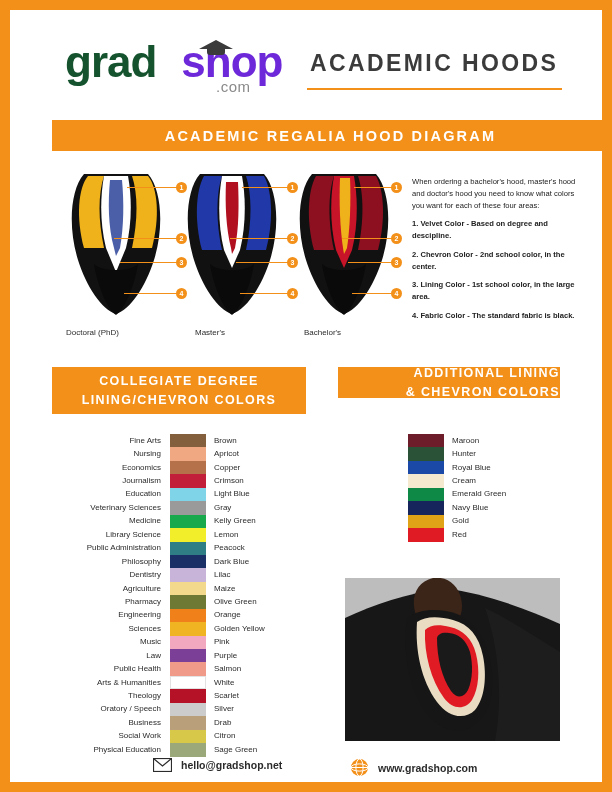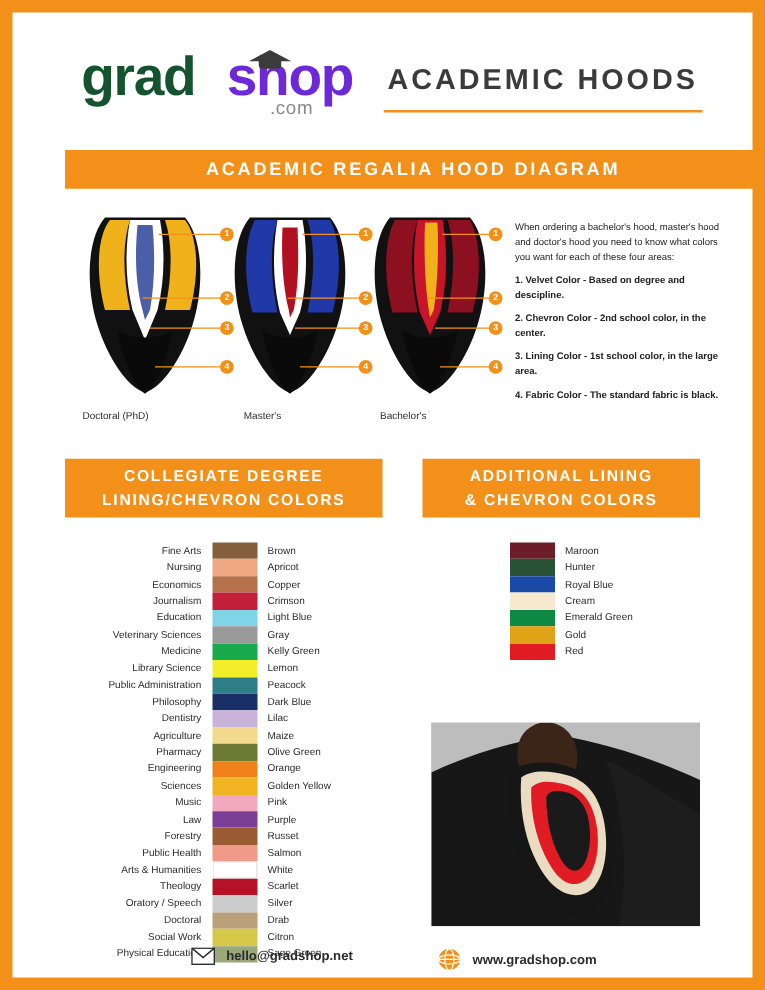--- a/index.html
+++ b/index.html
@@ -182,21 +182,22 @@
   #sec-left {
     left: 32px;
     top: 347px;
     width: 254px;
     height: 47px;
   }
   #sec-right {
     left: 318px;
     top: 347px;
     width: 222px;
-    height: 47px;
+    height: 31px;
+    align-items: flex-end;
   }
 
   
   .left-list {
     position: absolute;
     left: 32px;
     top: 414px;
     width: 254px;
   }
   .row {
@@ -464,46 +465,41 @@
           <div class="lbl">Music</div>
           <div class="sw" style="background: rgb(242, 169, 191);"></div>
           <div class="nm">Pink</div>
         </div>
         <div class="row">
           <div class="lbl">Law</div>
           <div class="sw" style="background: rgb(123, 63, 152);"></div>
           <div class="nm">Purple</div>
         </div>
         <div class="row">
-          <div class="lbl">Forestry</div>
-          <div class="sw" style="background: rgb(155, 92, 51);"></div>
-          <div class="nm">Russet</div>
-        </div>
-        <div class="row">
           <div class="lbl">Public Health</div>
           <div class="sw" style="background: rgb(240, 154, 138);"></div>
           <div class="nm">Salmon</div>
         </div>
         <div class="row">
           <div class="lbl">Arts &amp; Humanities</div>
           <div class="sw" style="background: rgb(255, 255, 255); box-shadow: rgb(226, 226, 226) 0px 0px 0px 1px inset;"></div>
           <div class="nm">White</div>
         </div>
         <div class="row">
           <div class="lbl">Theology</div>
           <div class="sw" style="background: rgb(181, 18, 40);"></div>
           <div class="nm">Scarlet</div>
         </div>
         <div class="row">
           <div class="lbl">Oratory / Speech</div>
           <div class="sw" style="background: rgb(204, 204, 204);"></div>
           <div class="nm">Silver</div>
         </div>
         <div class="row">
-          <div class="lbl">Doctoral</div>
+          <div class="lbl">Business</div>
           <div class="sw" style="background: rgb(185, 160, 122);"></div>
           <div class="nm">Drab</div>
         </div>
         <div class="row">
           <div class="lbl">Social Work</div>
           <div class="sw" style="background: rgb(216, 200, 74);"></div>
           <div class="nm">Citron</div>
         </div>
         <div class="row">
           <div class="lbl">Physical Education</div>
@@ -525,20 +521,24 @@
           <div class="sw" style="background: rgb(26, 73, 168);"></div>
           <div class="nm">Royal Blue</div>
         </div>
         <div class="rrow">
           <div class="sw" style="background: rgb(245, 233, 207);"></div>
           <div class="nm">Cream</div>
         </div>
         <div class="rrow">
           <div class="sw" style="background: rgb(15, 138, 70);"></div>
           <div class="nm">Emerald Green</div>
+        </div>
+        <div class="rrow">
+          <div class="sw" style="background: rgb(22, 38, 92);"></div>
+          <div class="nm">Navy Blue</div>
         </div>
         <div class="rrow">
           <div class="sw" style="background: rgb(224, 163, 23);"></div>
           <div class="nm">Gold</div>
         </div>
         <div class="rrow">
           <div class="sw" style="background: rgb(224, 27, 36);"></div>
           <div class="nm">Red</div>
         </div>
       </div>

